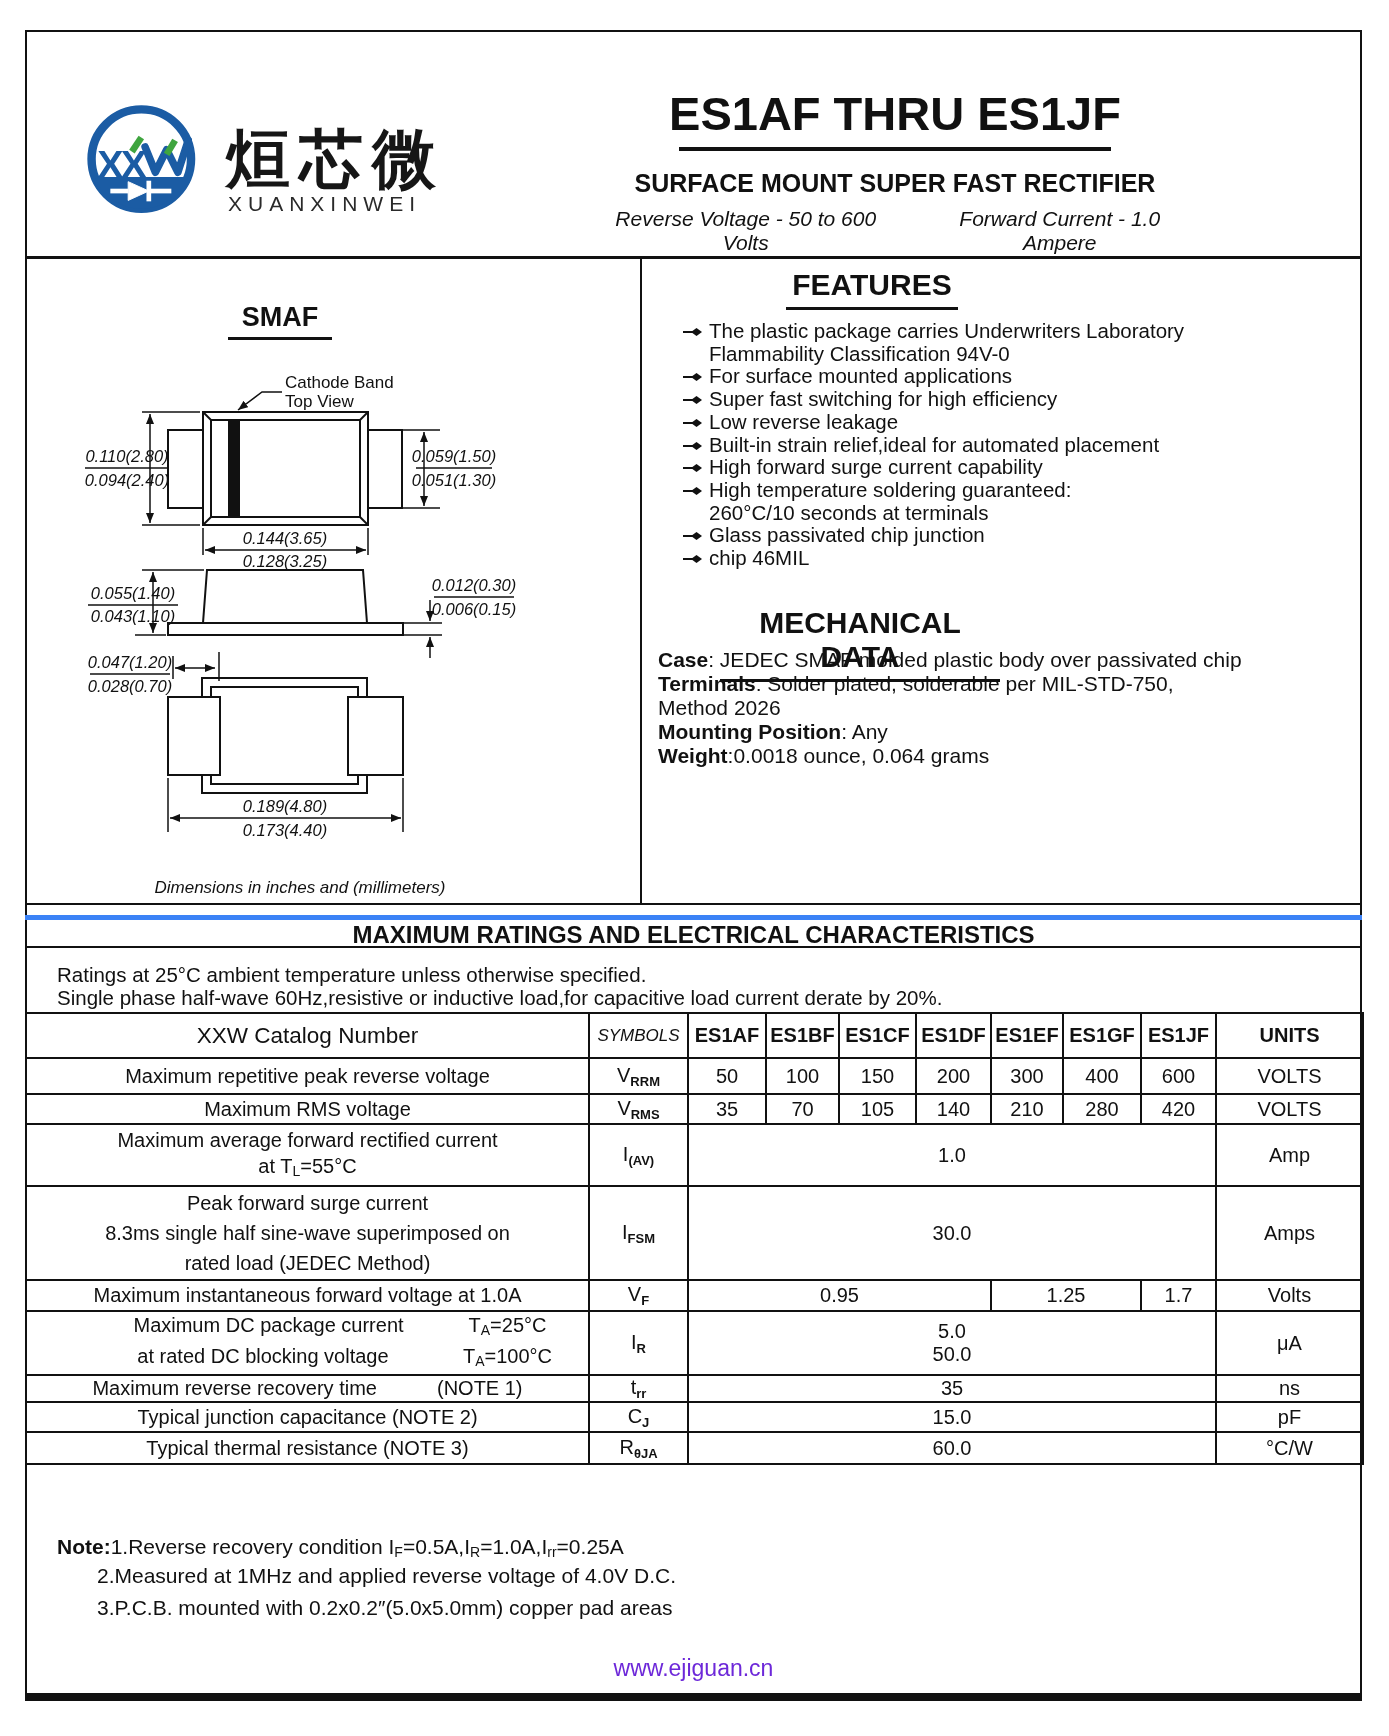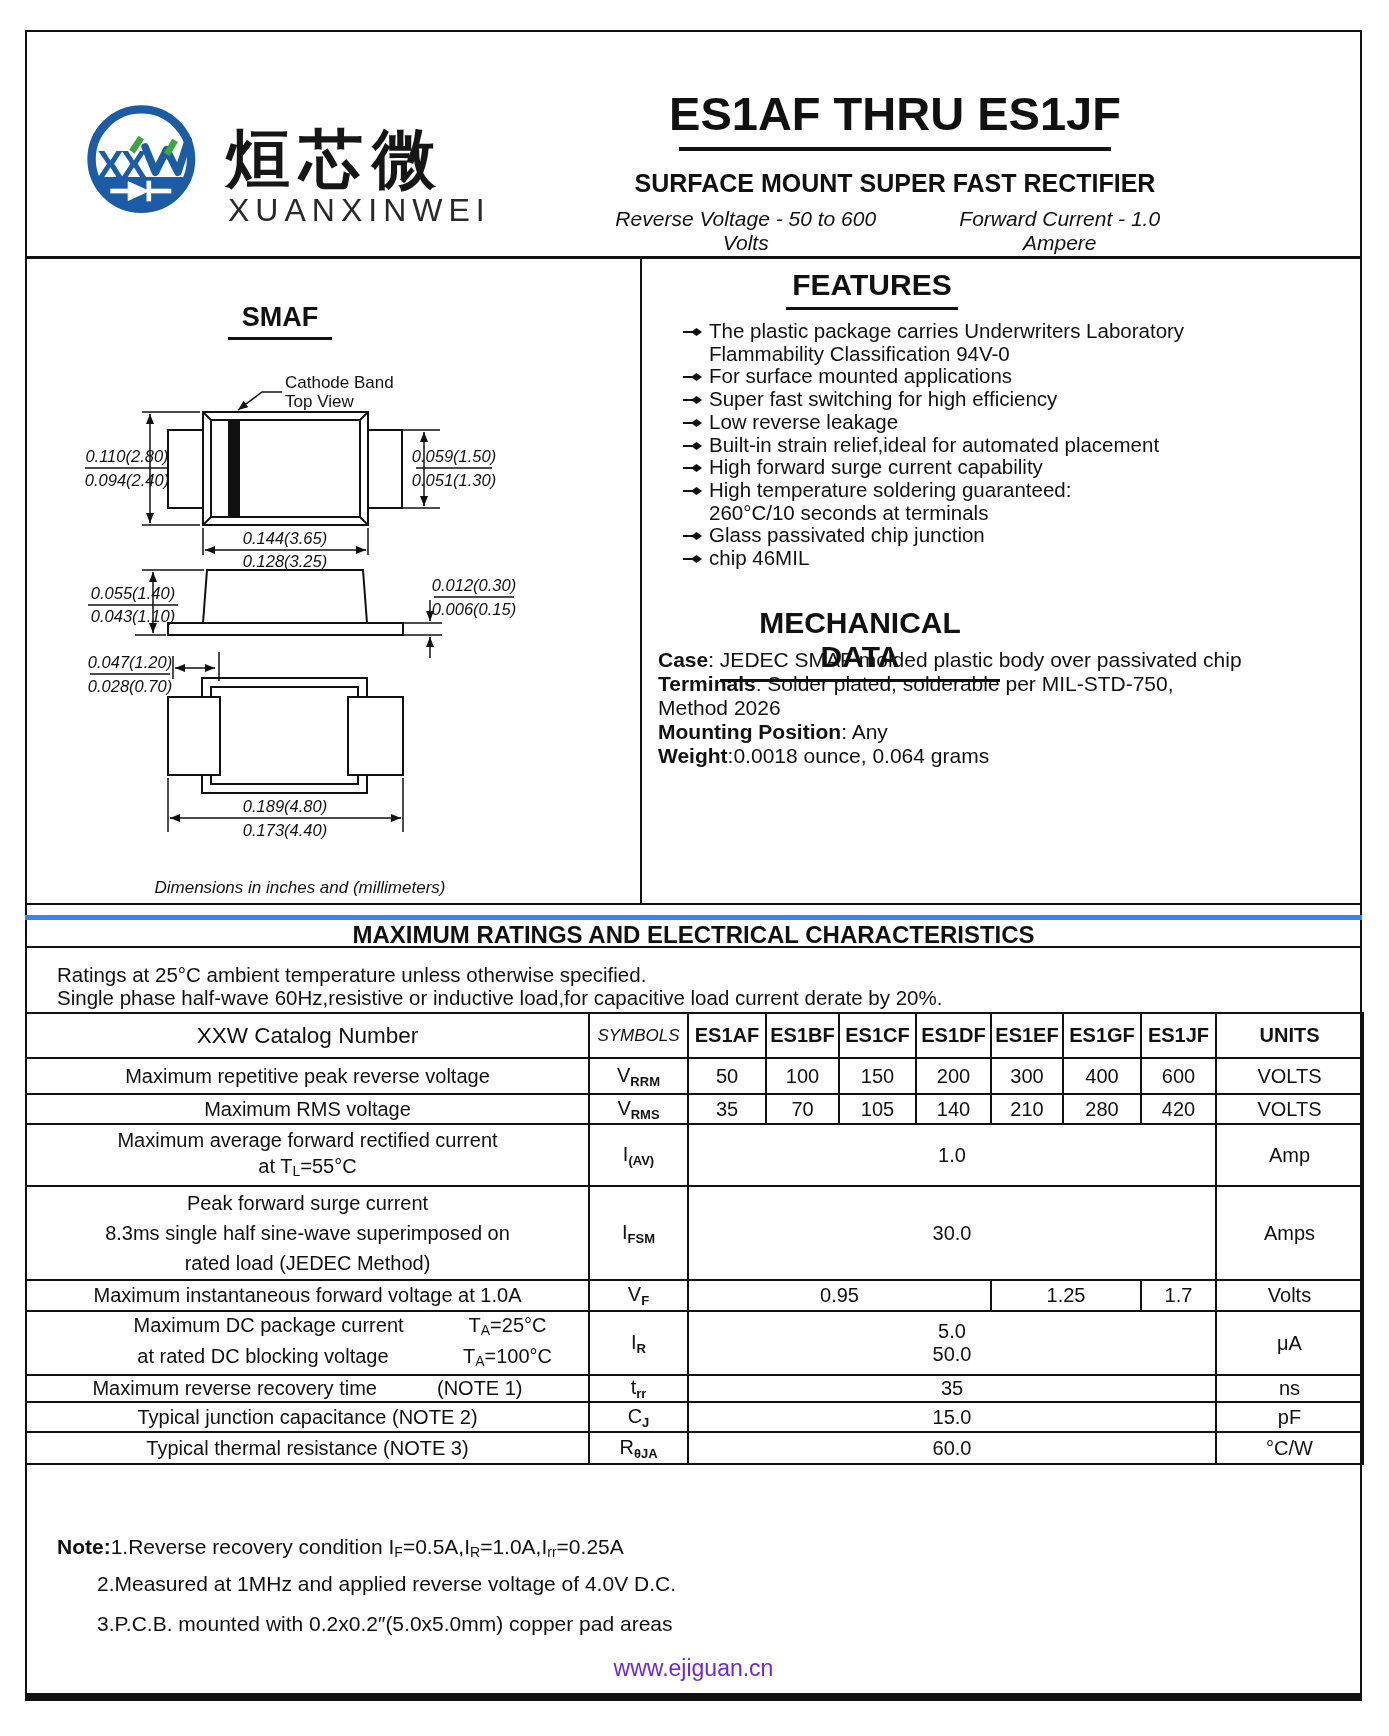--- a/index.html
+++ b/index.html
@@ -10,21 +10,21 @@
     overflow:hidden;
   }
   .abs { position:absolute; }
 
   .frame { left:25px; top:30px; width:1337px; height:1671px;
            border:2px solid #111; border-bottom:8px solid #111; }
 
   
   .logo-svg { left:85px; top:100px; }
   .cn-name { left:226px; top:116px; font-size:64px; font-weight:bold; letter-spacing:9px; color:#161616; }
-  .latin-name { left:228px; top:192px; font-size:32px; letter-spacing:6px; color:#2a2a2a; }
+  .latin-name { left:228px; top:192px; font-size:21px; letter-spacing:6px; color:#2a2a2a; }
   .title-block { left:600px; top:86px; width:590px; text-align:center; }
   .main-title { font-size:47px; font-weight:bold; letter-spacing:0; }
   .title-rule { width:432px; border-top:4px solid #111; margin:6px auto 0; }
   .subtitle { margin-top:18px; font-size:25px; font-weight:bold; }
   .tagline { margin-top:9px; font-size:21px; font-style:italic; display:flex; justify-content:center; gap:38px; }
 
   .hr1 { left:25px; top:256px; width:1337px; height:3px; background:#111; }
   .vdiv { left:640px; top:258px; width:2px; height:645px; background:#111; }
   .hr2 { left:25px; top:903px; width:1337px; height:2px; background:#111; }
 
@@ -65,21 +65,21 @@
   .sb { font-size:13px; font-weight:bold; vertical-align:-4px; }
   .sbl { font-size:14px; vertical-align:-3px; } 
   tr.h-row td { font-weight:bold; }
   tr.h-row td.catalog { font-weight:normal; font-size:22.5px; }
   tr.h-row td.symhead { font-weight:normal; font-style:italic; font-size:17px; }
   .pl2 { line-height:26px; }
   .cond-col { display:inline-block; width:400px; }
   .noteref { margin-left:60px; }
 
   .notes { left:57px; top:1535px; font-size:21px; line-height:24px; }
-  .notes .n-ind { margin-left:40px;margin-top:8px; }
+  .notes .n-ind { margin-left:40px; }
   .notes .gap { height:8px; }
 
   .footer { left:25px; top:1655px; width:1337px; text-align:center; font-size:23px; }
   .footer a { color:#6d28d9; text-decoration:none; }
 
   svg text { font-family:"Liberation Sans", sans-serif; }
   .dim { font-size:16.5px; font-style:italic; fill:#111; }
   .lbl { font-size:17px; fill:#111; }
 </style>
 </head>

